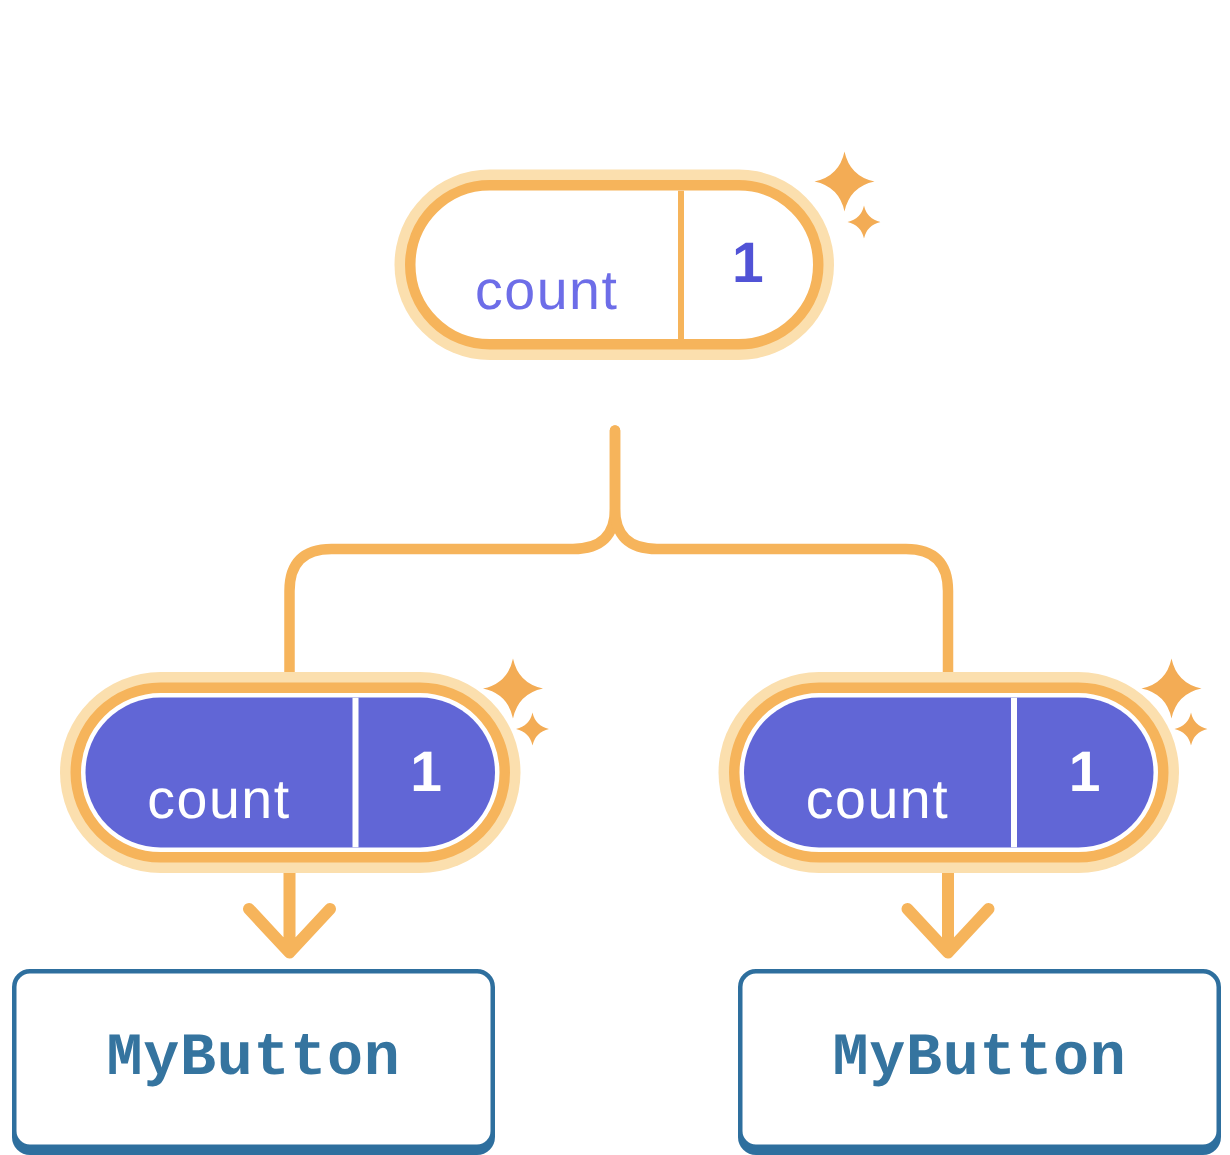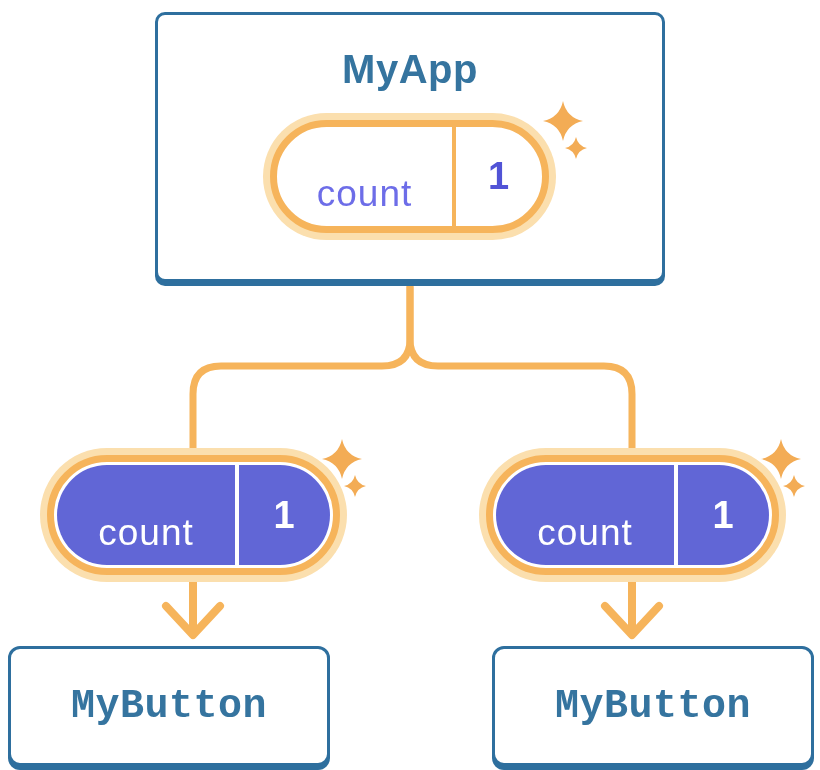--- a/index.html
+++ b/index.html
@@ -63,23 +63,20 @@
 
 <div class="stage">
 
   <svg class="wires" width="820" height="770" viewBox="0 0 820 770">
     <path d="M410 287 V339 Q410 366 382 366 H221 Q193 366 193 394 V470" fill="none" style="stroke:var(--line-orange,#F6B45B)" stroke-width="7" stroke-linecap="round"></path>
     <path d="M410 287 V339 Q410 366 438 366 H604 Q632 366 632 394 V470" fill="none" style="stroke:var(--line-orange,#F6B45B)" stroke-width="7" stroke-linecap="round"></path>
     <path d="M193 572 V632 M166 606 L193 635 L220 606" fill="none" style="stroke:var(--line-orange,#F6B45B)" stroke-width="8" stroke-linecap="round" stroke-linejoin="round"></path>
     <path d="M632 572 V632 M605 606 L632 635 L659 606" fill="none" style="stroke:var(--line-orange,#F6B45B)" stroke-width="8" stroke-linecap="round" stroke-linejoin="round"></path>
   </svg>
 
-  <section class="card root-card">
-    <h2 class="component-title">MyApp</h2>
-  </section>
 
   <div class="pill pill-top">
     <div class="pill-inner">
       <span class="cell name">count</span>
       <span class="divider"></span>
       <span class="cell value">1</span>
     </div>
   </div>
 
   <div class="pill pill-purple pill-left">

